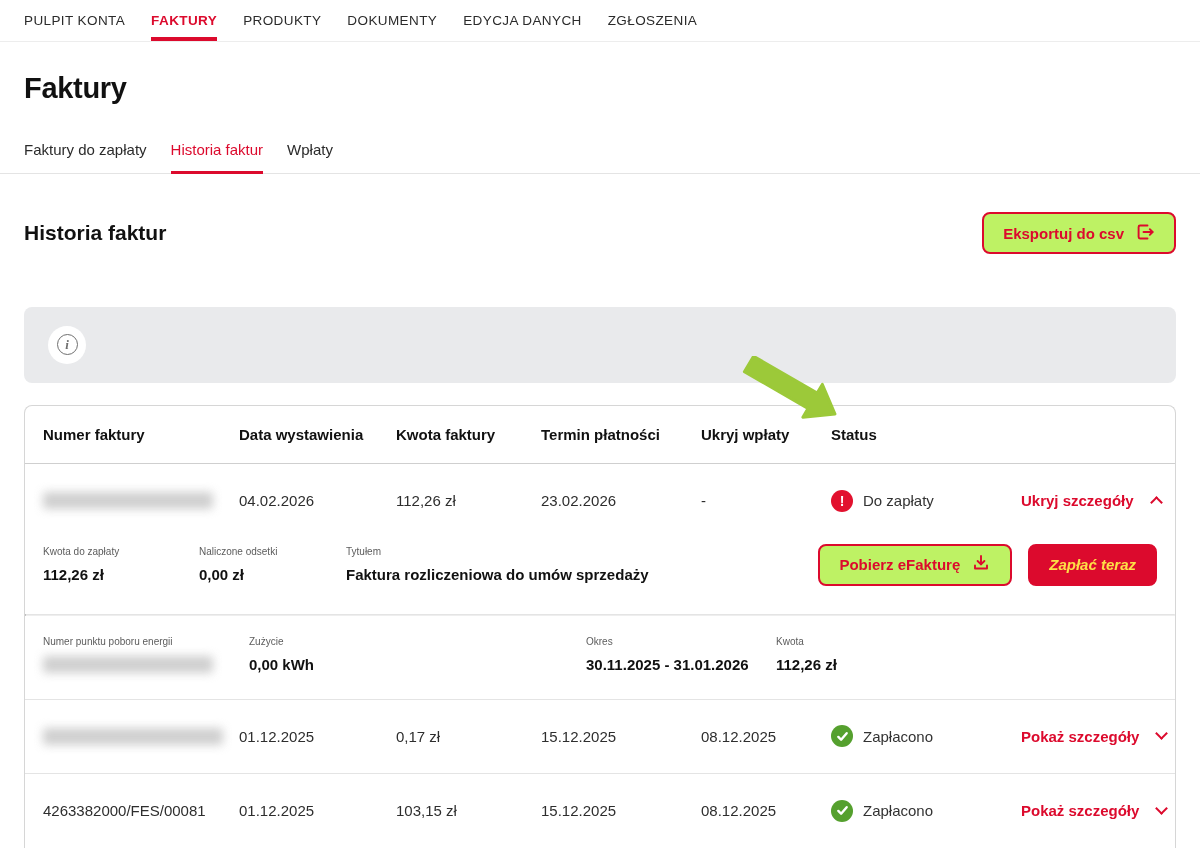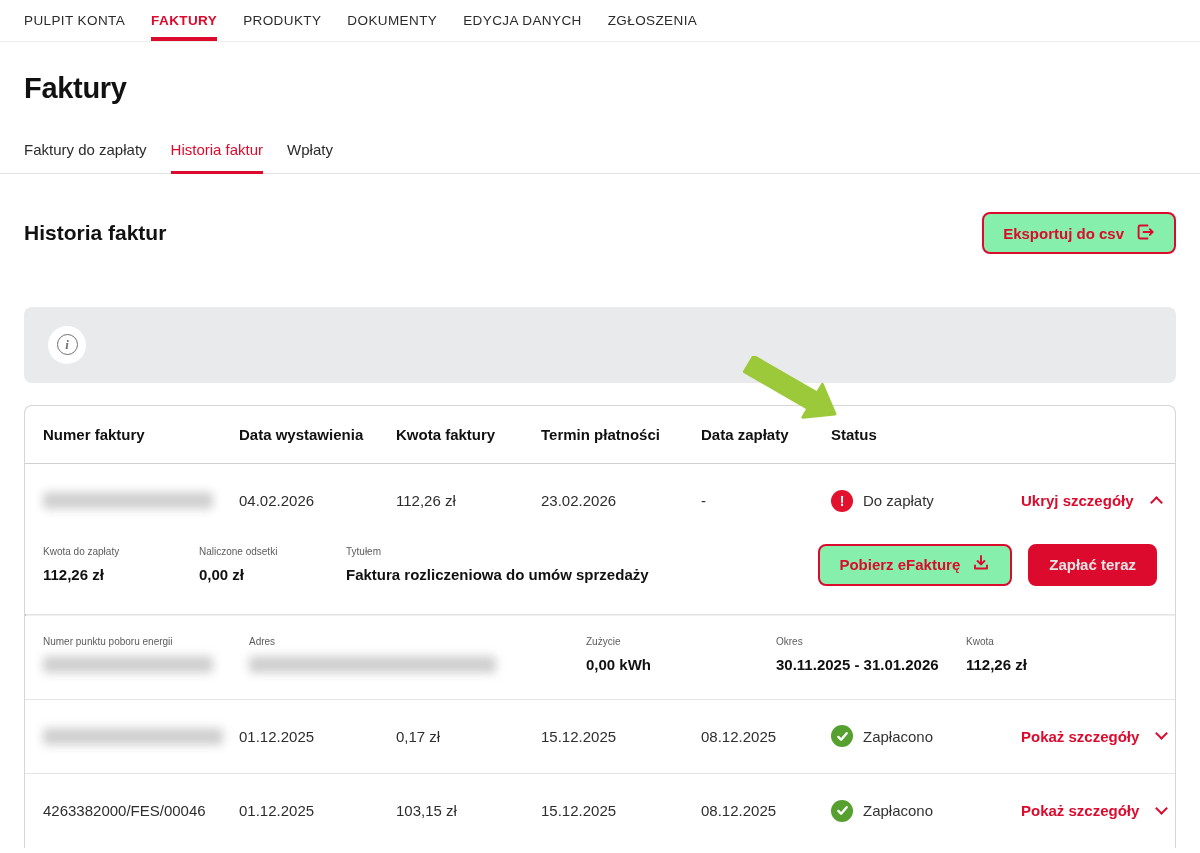--- a/index.html
+++ b/index.html
@@ -51,22 +51,22 @@
     display:flex;justify-content:space-between;align-items:center;
     padding:0 24px;margin-top:30px;
   }
   .section-title{font-size:21px;font-weight:800;color:#111;}
   .head-buttons{display:flex;gap:22px;}
   .btn{
     display:inline-flex;align-items:center;gap:11px;height:42px;padding:0 19px;
     border-radius:8px;font-size:15px;font-weight:700;cursor:pointer;white-space:nowrap;
     font-family:"Liberation Sans",sans-serif;
   }
-  .btn-outline{border:2px solid var(--red);color:var(--red);background:#86efac;}
-  .btn-solid{border:2px solid var(--red);background:var(--red);color:#e5e5e5;}
+  .btn-outline{border:2px solid var(--red);color:var(--red);background:#bef264;}
+  .btn-solid{border:2px solid var(--red);background:var(--red);color:#fde047;font-style:italic;}
   .btn svg{flex:0 0 auto;}
   
   .banner{
     margin:44px 24px 0;background:var(--banner-bg);border-radius:8px;
     display:flex;align-items:center;gap:26px;padding:19px 24px;min-height:76px;
   }
   .info-circle{
     width:38px;height:38px;border-radius:50%;background:#fff;flex:0 0 auto;
     display:flex;align-items:center;justify-content:center;
   }
@@ -173,21 +173,21 @@
   </div>
 </div>
 
 <div class="card">
 
   <div class="grid-row thead">
     <div class="th">Numer faktury</div>
     <div class="th">Data wystawienia</div>
     <div class="th">Kwota faktury</div>
     <div class="th">Termin płatności</div>
-    <div class="th">Data zapłaty</div>
+    <div class="th">Ukryj wpłaty</div>
     <div class="th">Status</div>
     <div></div>
   </div>
 
   <div class="grid-row data-row">
     <div>
         <div class="blur w170"></div>
       </div>
     <div class="cell-num">04.02.2026</div>
     <div class="cell-num">112,26 zł</div>
@@ -236,24 +236,20 @@
   </div>
 
   <hr class="details-sep">
 
   <div class="details-2">
     <div class="kv">
       <div class="k">Numer punktu poboru energii</div>
       <div class="blur w170 mt"></div>
     </div>
     <div class="kv">
-      <div class="k">Adres</div>
-      <div class="blur w247 mt"></div>
-    </div>
-    <div class="kv">
       <div class="k">Zużycie</div>
       <div class="v">0,00 kWh</div>
     </div>
     <div class="kv">
       <div class="k">Okres</div>
       <div class="v">30.11.2025 - 31.01.2026</div>
     </div>
     <div class="kv">
       <div class="k">Kwota</div>
       <div class="v">112,26 zł</div>
@@ -280,21 +276,21 @@
     </div>
     <div class="action-cell">
       <span class="link-action">
         <span>Pokaż szczegóły</span>
         <span class="chev down"></span>
       </span>
     </div>
   </div>
 
   <div class="grid-row data-row">
-    <div class="cell-num">4263382000/FES/00046</div>
+    <div class="cell-num">4263382000/FES/00081</div>
     <div class="cell-num">01.12.2025</div>
     <div class="cell-num">103,15 zł</div>
     <div class="cell-num">15.12.2025</div>
     <div class="cell-num">08.12.2025</div>
     <div class="status-cell">
       <span class="badge paid">
         <svg width="13" height="13" viewBox="0 0 14 14" fill="none" stroke="#fff" stroke-width="2.6" stroke-linecap="round" stroke-linejoin="round">
             <path d="M2.5 7.5 L5.5 10.5 L11.5 3.5"></path>
           </svg>
       </span>

